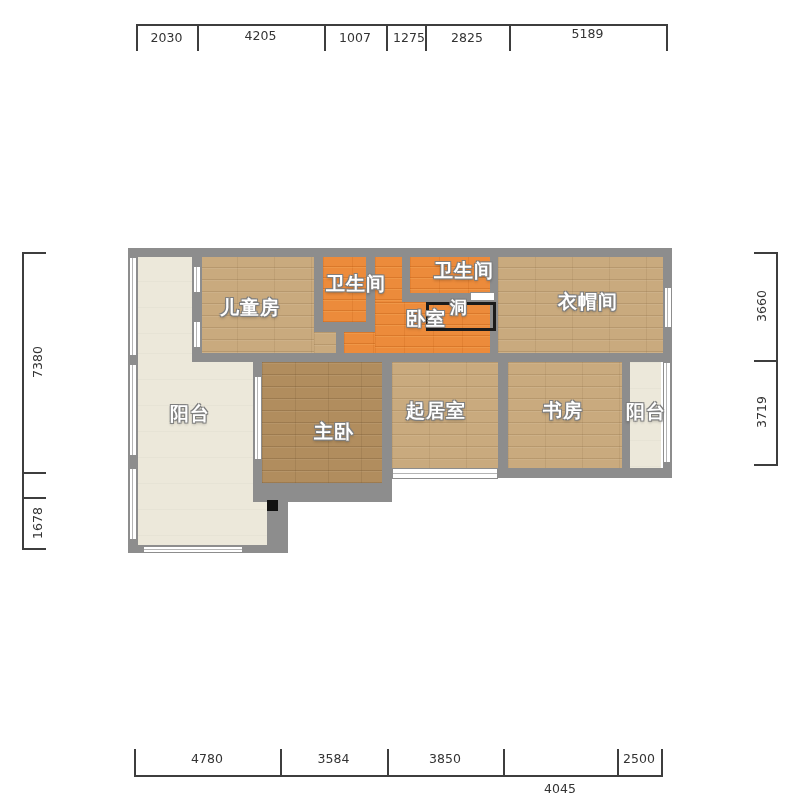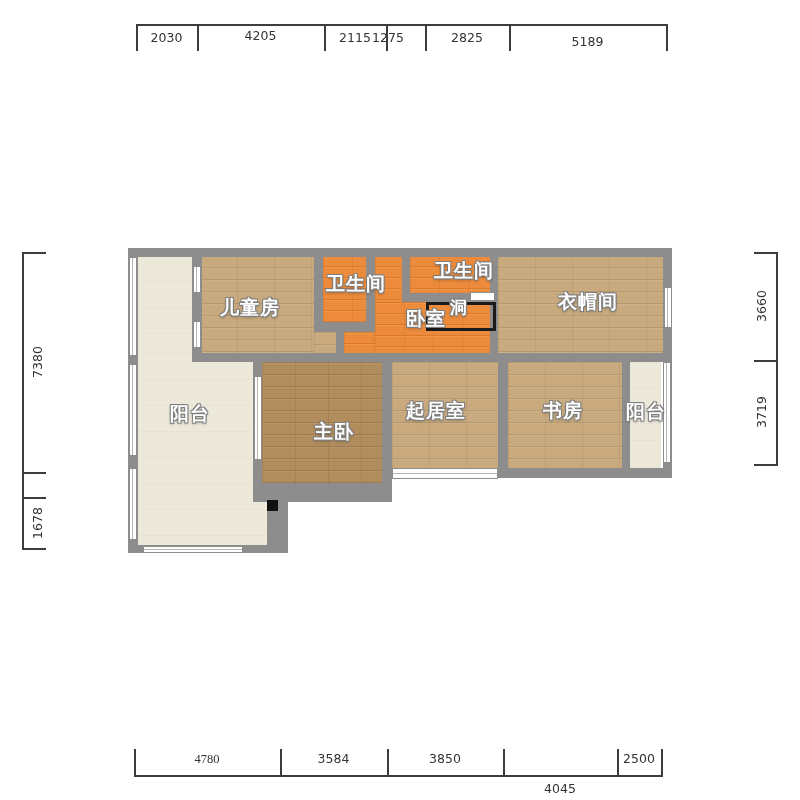--- a/index.html
+++ b/index.html
@@ -63,34 +63,34 @@
       <div class="dim-line" data-name="dim-main-line" style="left: 136px; top: 24px; width: 532px; height: 2px;"></div>
       <div class="dim-tick" data-name="dim-tick" style="left: 136px; top: 24px; width: 2px; height: 27px;"></div>
       <div class="dim-tick" data-name="dim-tick" style="left: 197px; top: 24px; width: 2px; height: 27px;"></div>
       <div class="dim-tick" data-name="dim-tick" style="left: 324px; top: 24px; width: 2px; height: 27px;"></div>
       <div class="dim-tick" data-name="dim-tick" style="left: 386px; top: 24px; width: 2px; height: 27px;"></div>
       <div class="dim-tick" data-name="dim-tick" style="left: 425px; top: 24px; width: 2px; height: 27px;"></div>
       <div class="dim-tick" data-name="dim-tick" style="left: 509px; top: 24px; width: 2px; height: 27px;"></div>
       <div class="dim-tick" data-name="dim-tick" style="left: 666px; top: 24px; width: 2px; height: 27px;"></div>
       <span class="dim-label center" data-name="dim-value" style="left: 166.5px; top: 32px;">2030</span>
       <span class="dim-label center" data-name="dim-value" style="left: 260.5px; top: 30px;">4205</span>
-      <span class="dim-label center" data-name="dim-value" style="left: 355px; top: 32px;">2115</span>
-      <span class="dim-label center" data-name="dim-value" style="left: 388px; top: 32px;">1275</span>
+      <span class="dim-label center" data-name="dim-value" style="left: 355px; top: 32px;">1007</span>
+      <span class="dim-label center" data-name="dim-value" style="left: 409px; top: 32px;">1275</span>
       <span class="dim-label center" data-name="dim-value" style="left: 467px; top: 32px;">2825</span>
-      <span class="dim-label center" data-name="dim-value" style="left: 587.5px; top: 36px;">5189</span>
+      <span class="dim-label center" data-name="dim-value" style="left: 587.5px; top: 28px;">5189</span>
     </div>
   <div id="dim-bottom" data-name="dimension-line-bottom">
       <div class="dim-line" data-name="dim-main-line" style="left: 134px; top: 775px; width: 529px; height: 2px;"></div>
       <div class="dim-tick" data-name="dim-tick" style="left: 134px; top: 749px; width: 2px; height: 28px;"></div>
       <div class="dim-tick" data-name="dim-tick" style="left: 280px; top: 749px; width: 2px; height: 28px;"></div>
       <div class="dim-tick" data-name="dim-tick" style="left: 387px; top: 749px; width: 2px; height: 28px;"></div>
       <div class="dim-tick" data-name="dim-tick" style="left: 503px; top: 749px; width: 2px; height: 28px;"></div>
       <div class="dim-tick" data-name="dim-tick" style="left: 617px; top: 749px; width: 2px; height: 28px;"></div>
       <div class="dim-tick" data-name="dim-tick" style="left: 661px; top: 749px; width: 2px; height: 28px;"></div>
-      <span class="dim-label center" data-name="dim-value" style="left: 207px; top: 753px; font-family: Liberation Serif, serif;">4780</span>
+      <span class="dim-label center" data-name="dim-value" style="left: 207px; top: 753px;">4780</span>
       <span class="dim-label center" data-name="dim-value" style="left: 333.5px; top: 753px;">3584</span>
       <span class="dim-label center" data-name="dim-value" style="left: 445px; top: 753px;">3850</span>
       <span class="dim-label center" data-name="dim-value" style="left: 560px; top: 783px;">4045</span>
       <span class="dim-label center" data-name="dim-value" style="left: 639px; top: 753px;">2500</span>
     </div>
   <div id="dim-left" data-name="dimension-line-left">
       <div class="dim-line" data-name="dim-main-line" style="left: 22px; top: 252px; width: 2px; height: 298px;"></div>
       <div class="dim-tick" data-name="dim-tick" style="left: 22px; top: 252px; width: 24px; height: 2px;"></div>
       <div class="dim-tick" data-name="dim-tick" style="left: 22px; top: 472px; width: 24px; height: 2px;"></div>
       <div class="dim-tick" data-name="dim-tick" style="left: 22px; top: 497px; width: 24px; height: 2px;"></div>

